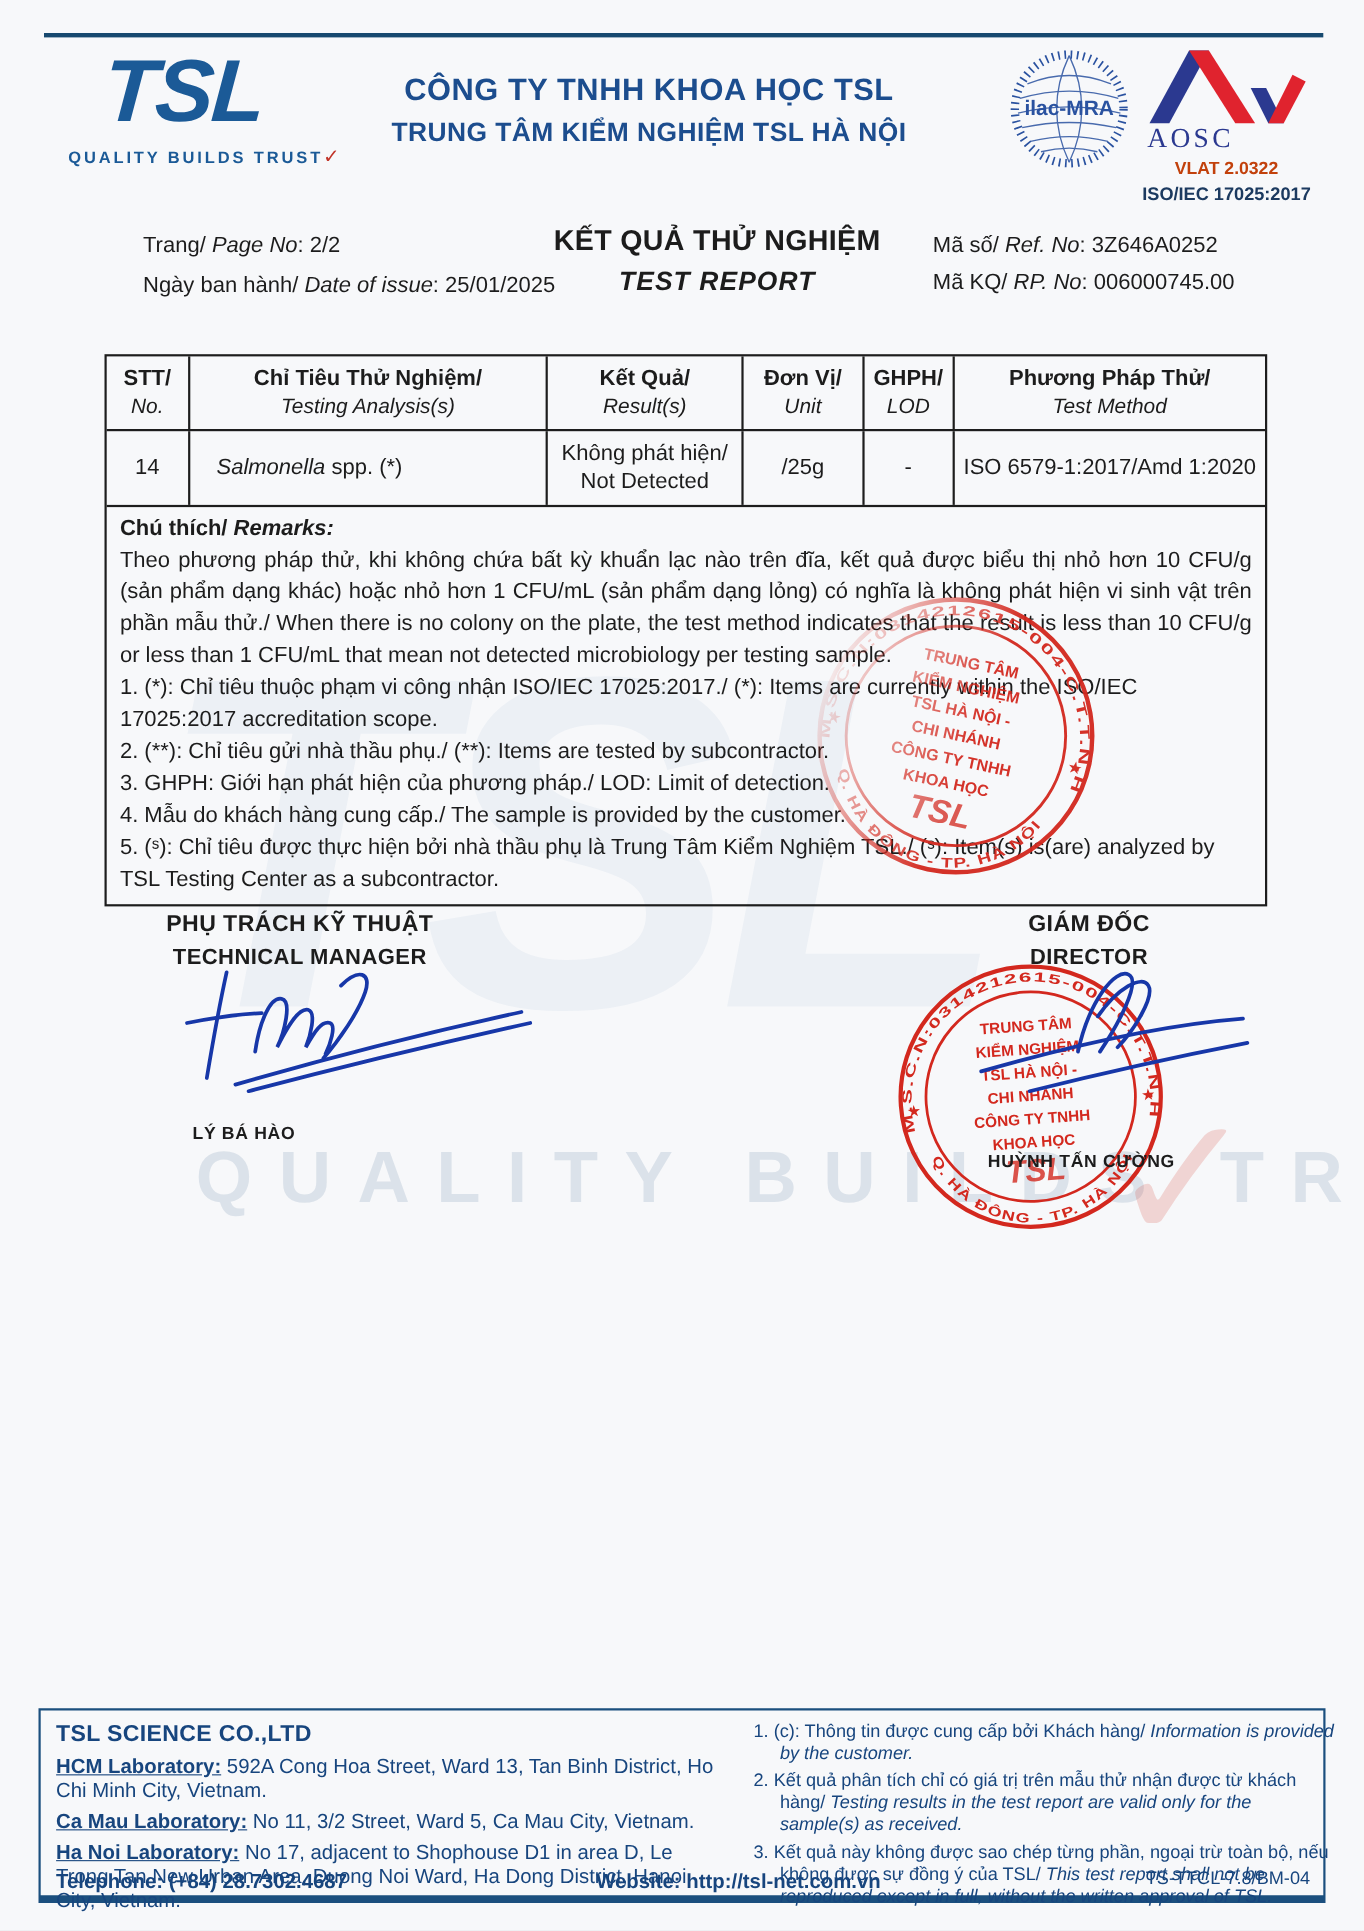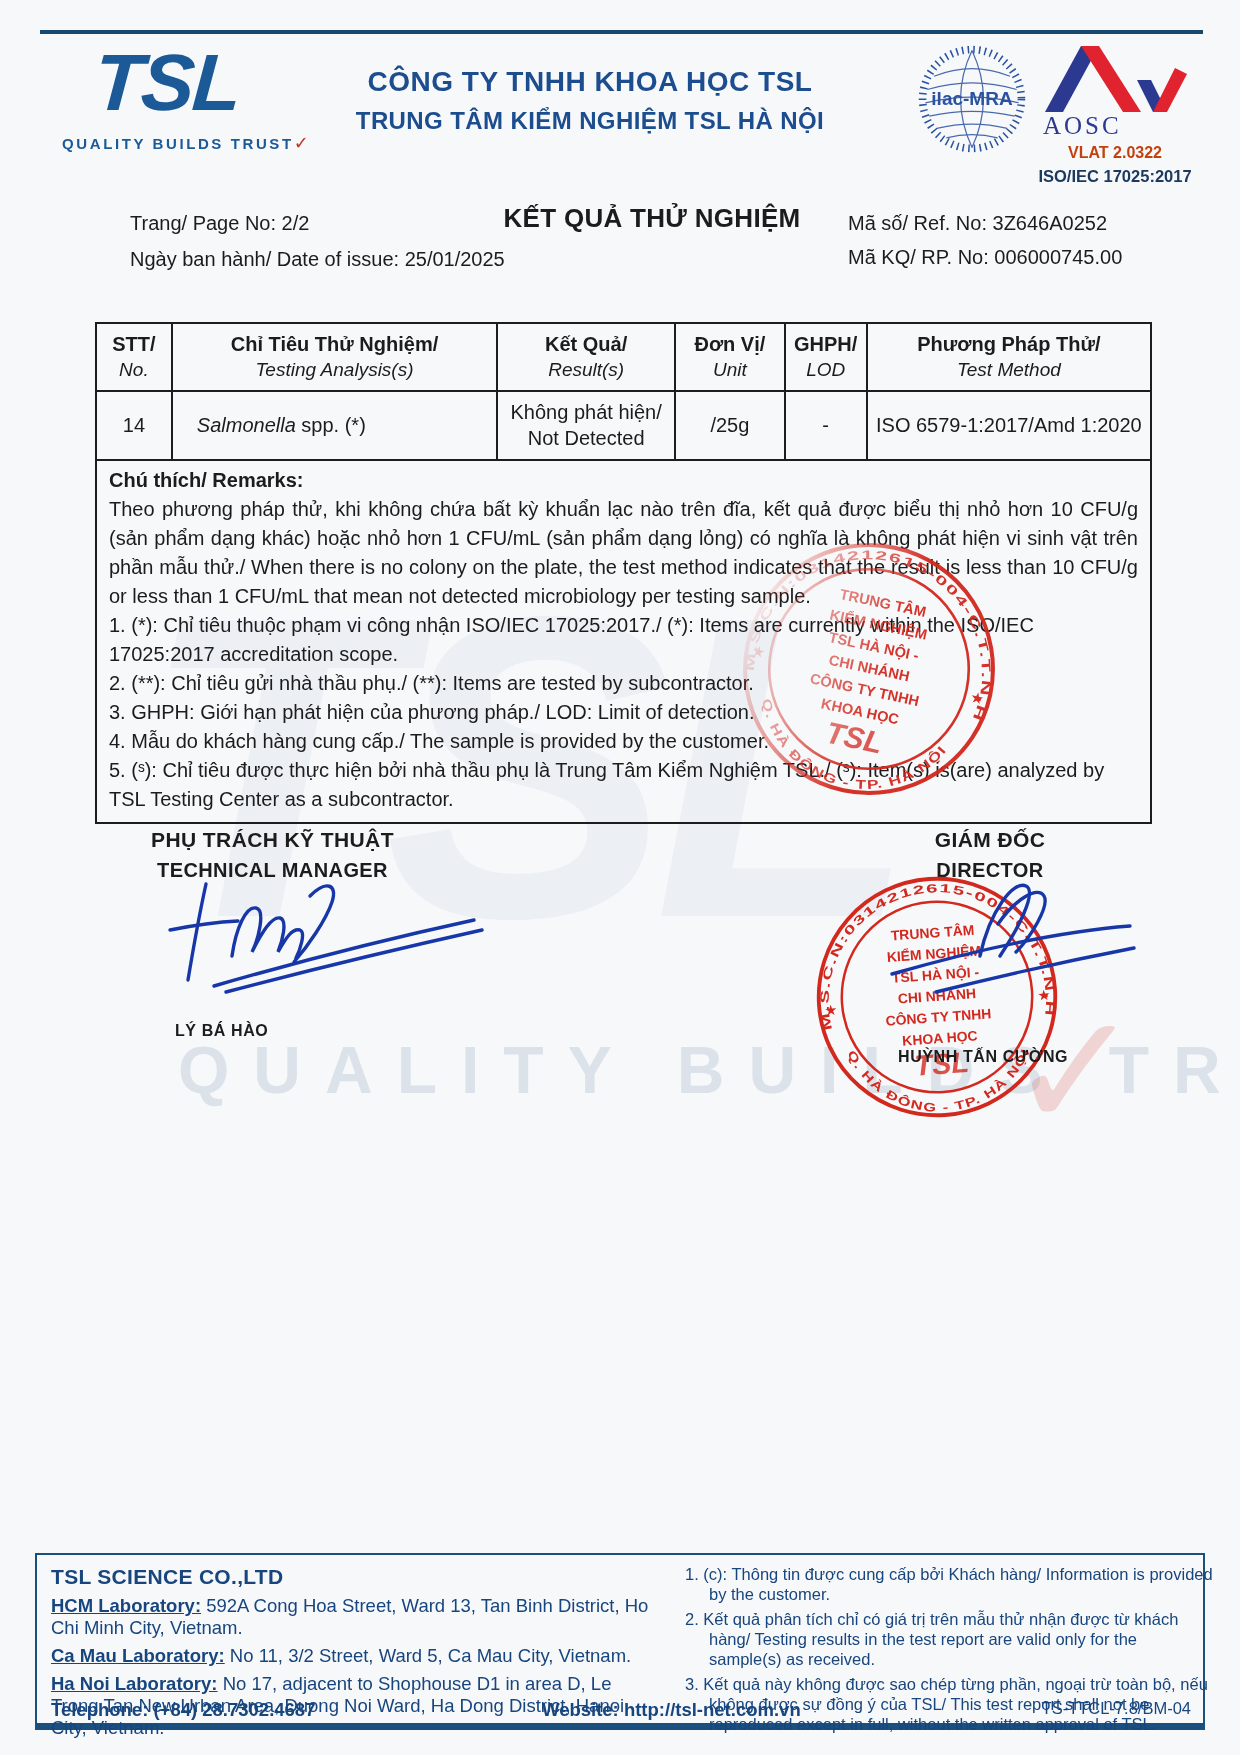--- a/index.html
+++ b/index.html
@@ -41,21 +41,21 @@
   .aosc .vlat{font-size:16px;font-weight:bold;color:#c2410c;margin-top:2px;}
   .aosc .iso{font-size:16.5px;font-weight:bold;color:#1c3a60;margin-top:5px;}
   
   .meta-left{position:absolute;left:130px;top:212px;z-index:2;font-size:20px;}
   .meta-left .ln{margin-bottom:13px;white-space:nowrap;}
   .title-blk{position:absolute;left:472px;top:203px;width:360px;text-align:center;z-index:2;}
   .title-vi{font-size:26px;font-weight:bold;letter-spacing:.3px;}
   .title-en{font-size:24px;font-weight:bold;font-style:italic;letter-spacing:1px;margin-top:9px;}
   .meta-right{position:absolute;left:848px;top:212px;z-index:2;font-size:20px;}
   .meta-right .ln{margin-bottom:11px;white-space:nowrap;}
-  .it{}
+  .it{font-style:italic;}
   
   .tbox{position:absolute;left:95px;top:322px;width:1053px;z-index:2;border:2.5px solid #1d1d1d;}
   .trow{display:grid;grid-template-columns:7.2% 30.9% 16.9% 10.4% 7.8% 26.8%;}
   .trow.head{border-bottom:2.5px solid #1d1d1d;}
   .trow.data{border-bottom:2.5px solid #1d1d1d;}
   .cell{border-right:2px solid #1d1d1d;text-align:center;padding:7px 4px 8px 4px;}
   .cell:last-child{border-right:none;}
   .cell .vi{font-size:20px;font-weight:bold;line-height:26px;}
   .cell .en{font-size:19px;font-style:italic;line-height:25px;}
   .cell.left{text-align:left;padding-left:24px;}
@@ -155,20 +155,21 @@
     <div class="iso">ISO/IEC 17025:2017</div>
   </div>
 
   <div class="meta-left">
     <div class="ln"><span>Trang/ </span><span class="it">Page No</span><span>: 2/2</span></div>
     <div class="ln"><span>Ngày ban hành/ </span><span class="it">Date of issue</span><span>: 25/01/2025</span></div>
   </div>
 
   <div class="title-blk">
     <div class="title-vi">KẾT QUẢ THỬ NGHIỆM</div>
+    <div class="title-en">TEST REPORT</div>
   </div>
 
   <div class="meta-right">
     <div class="ln"><span>Mã số/ </span><span class="it">Ref. No</span><span>: 3Z646A0252</span></div>
     <div class="ln"><span>Mã KQ/ </span><span class="it">RP. No</span><span>: 006000745.00</span></div>
   </div>
 
   <div class="tbox">
     <div class="trow head">
       <div class="cell">

